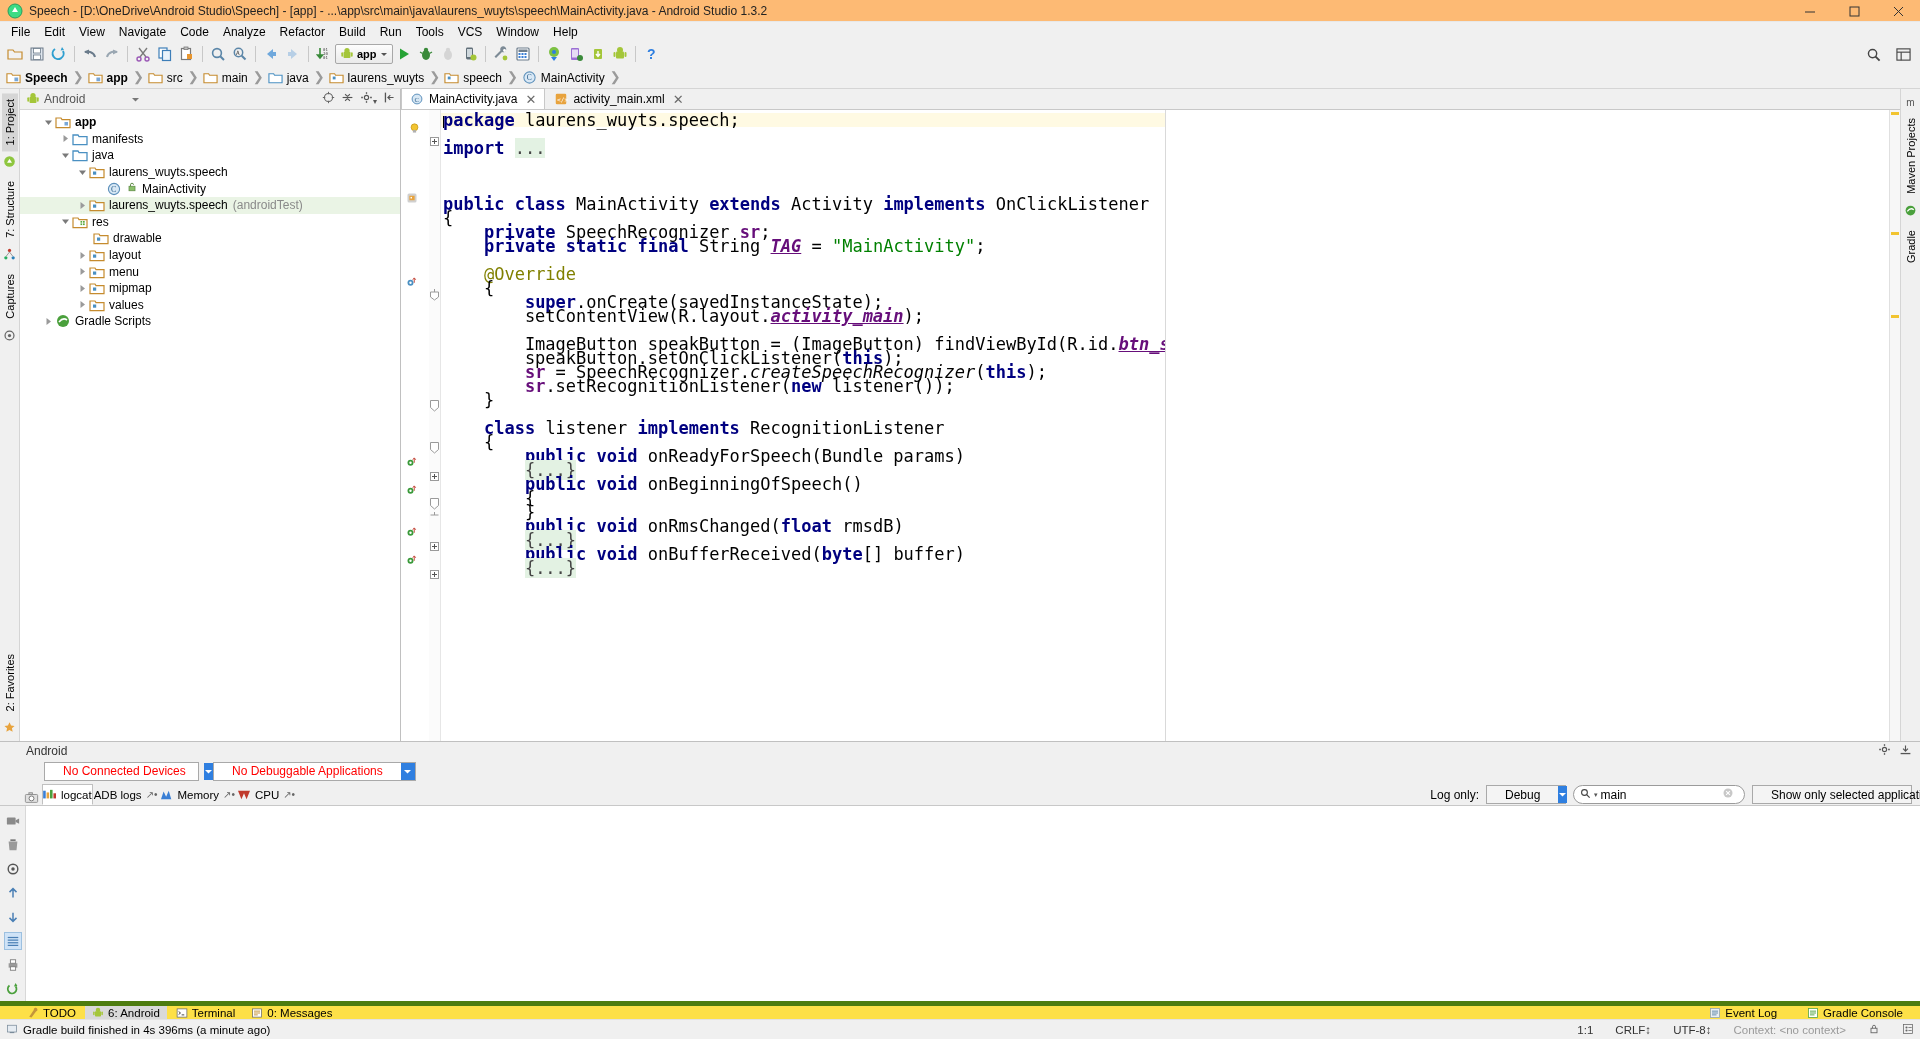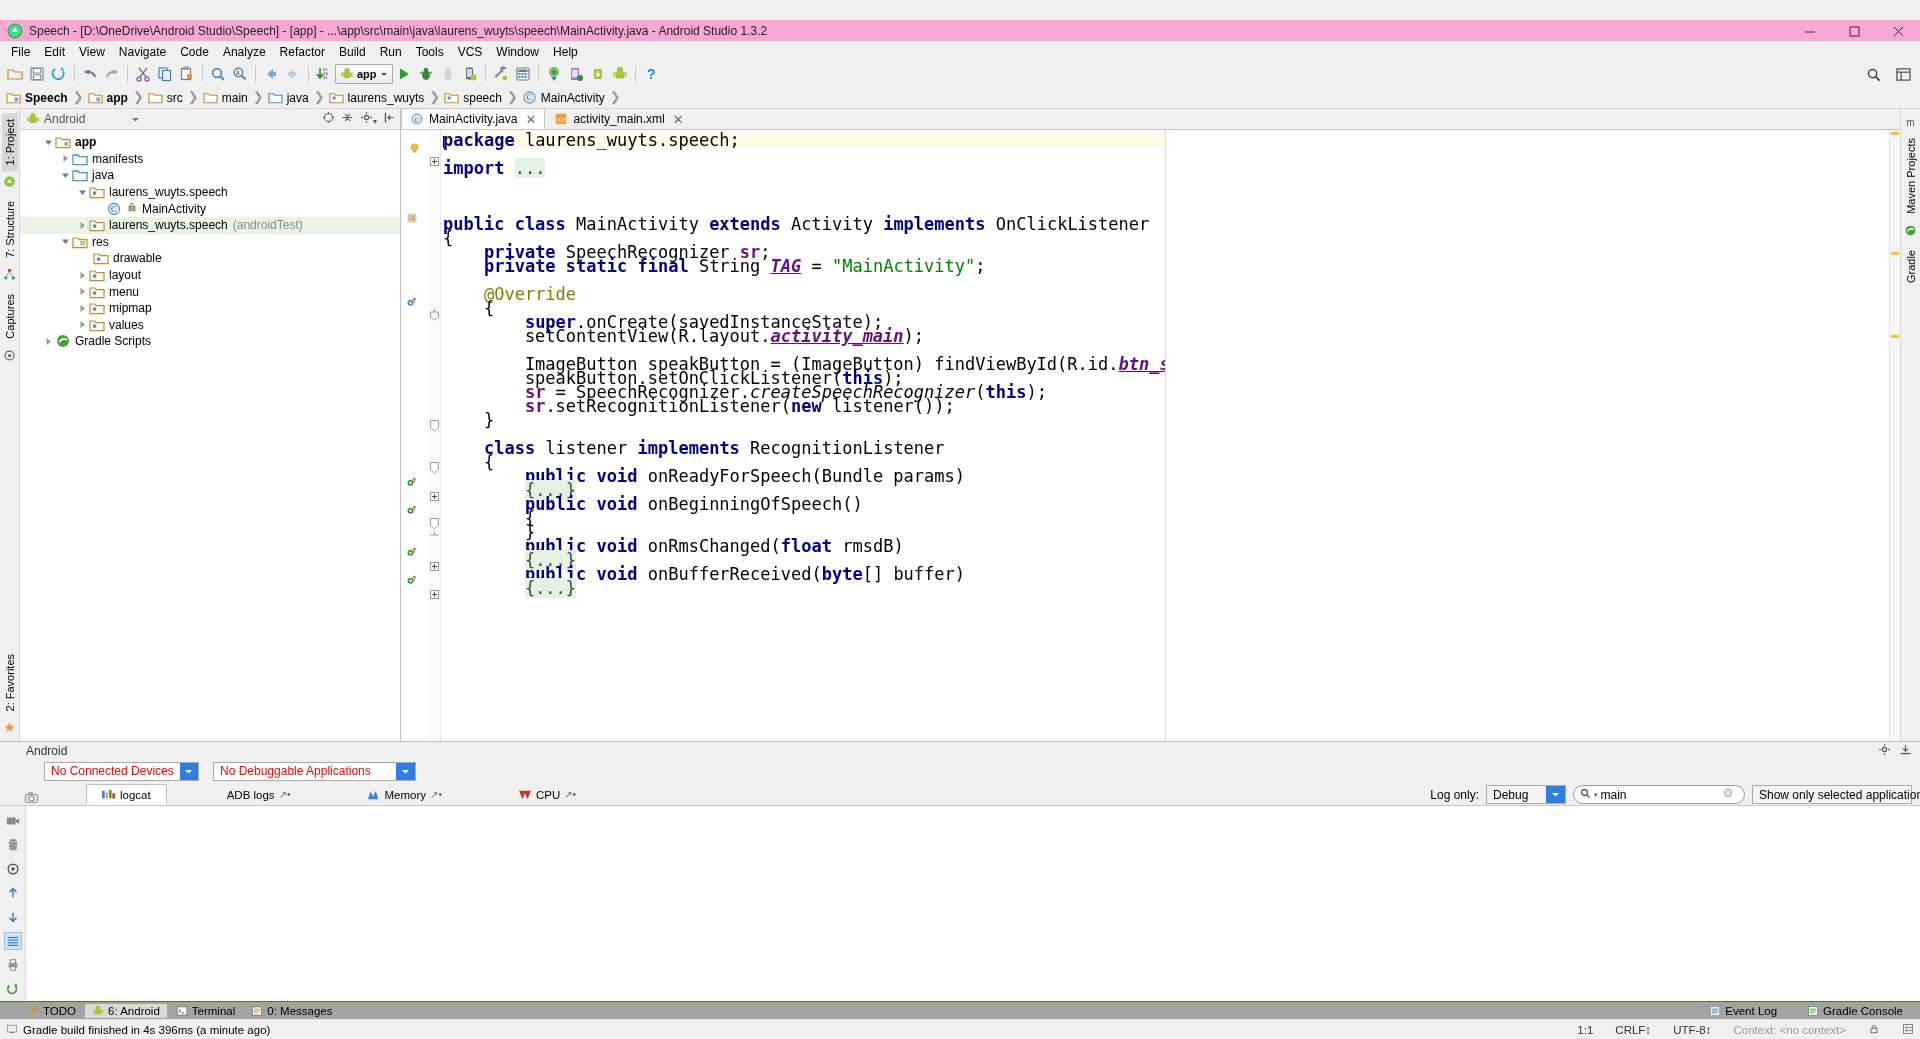--- a/index.html
+++ b/index.html
@@ -8,22 +8,22 @@
     font-family: "Liberation Sans", sans-serif;
     font-size: 12px;
     background: #f0f0f0;
     overflow: hidden;
     color: #000;
   }
   #app { width:1920px; height:1039px; position:relative; display:flex; flex-direction:column; background:#f0f0f0; }
 
   
   .titlebar {
-    height: 22px; background:#f9a8d4; display:flex; align-items:center;
-    border-bottom:1px solid #e8e8e8; flex:none; position:relative;margin-top:20px;
+    height: 22px; background:#fdba74; display:flex; align-items:center;
+    border-bottom:1px solid #e8e8e8; flex:none; position:relative;
   }
   .titlebar .app-icon { width:16px;height:16px;margin-left:7px;margin-right:6px; flex:none; }
   .titlebar .title-text { font-size:12px; color:#222; white-space:nowrap; }
   .winbtns { position:absolute; right:0; top:0; height:22px; display:flex; }
   .winbtn { width:44px;height:22px;display:flex;align-items:center;justify-content:center;}
   .winbtn svg { display:block; }
 
   
   .menubar { height:19px; background:#f0f0f0; display:flex; align-items:center; padding-left:4px; flex:none;}
   .menuitem { padding:2px 7px; font-size:12px; color:#000; white-space:nowrap;}
@@ -95,37 +95,37 @@
 
   
   .vstrip-r { width:20px; background:#f0f0f0; display:flex;flex-direction:column; align-items:center; flex:none; border-left:1px solid #d5d5d5; padding-top:4px;}
 
   
   .bottompanel { height:260px; background:#f0f0f0; display:flex; flex-direction:column; flex:none; border-top:1px solid #c0c0c0;}
   .bp-title { height:17px; display:flex; align-items:center; padding-left:26px; font-size:12px; color:#333; position:relative;}
   .bp-title .acts{position:absolute;right:8px;display:flex;gap:8px;align-items:center;}
   .bp-row2 { height:24px; display:flex; align-items:center; padding-left:44px; gap:14px;}
   .combo { height:19px; border:1px solid #a9a9a9; background:#fff; display:flex; align-items:center; justify-content:space-between; }
-  .combo .cv{ padding:0 6px; font-size:12px; white-space:nowrap;}
+  .combo .cv{ padding:0 18px; font-size:12px; white-space:nowrap;}
   .combo .arr{ width:19px;height:17px; background:#2f7fe0; display:flex;align-items:center;justify-content:center;}
   .bp-tabs { height:22px; display:flex; align-items:flex-end; padding-left:20px; position:relative;}
-  .lgtab { height:21px; display:flex; align-items:center; gap:4px; padding:0 15px; font-size:11.5px; border:1px solid transparent;margin-left:44px;}
+  .lgtab { height:21px; display:flex; align-items:center; gap:4px; padding:0 0; font-size:11.5px; border:1px solid transparent;}
   .lgtab.active{ background:#fff; border-color:#c0c0c0; border-bottom-color:#fff;}
   .bp-tools-right{ position:absolute; right:8px; bottom:1px; display:flex; align-items:center; gap:7px;}
   .loglevel-lbl{font-size:12px;}
   .searchbox { height:19px; border:1px solid #9b9b9b; border-radius:10px; background:#fff; display:flex;align-items:center; gap:3px; padding:0 6px; width:172px;}
   .searchbox input{ border:none; outline:none; font-size:12px; width:118px; font-family:"Liberation Sans",sans-serif;}
   .bp-body { flex:1; display:flex; min-height:0; background:#fff; border-top:1px solid #c8c8c8;}
   .bp-sidetools { width:26px; background:#f0f0f0; display:flex;flex-direction:column;align-items:center; gap:6px; padding-top:6px; flex:none; border-right:1px solid #d8d8d8;}
   .bp-sidetools .bt{width:18px;height:18px;display:flex;align-items:center;justify-content:center;border:1px solid transparent;}
   .bp-sidetools .bt.sel{background:#cfe3f7;border-color:#9cc0e0;}
   .logarea { flex:1; background:#fff;}
 
   
-  .twbar { height:18px; background:#a3a3a3; display:flex; align-items:center; border-top:1px solid #4d7c0f; flex:none; position:relative; padding-left:20px;}
+  .twbar { height:18px; background:#fde047; display:flex; align-items:center; border-top:5px solid #4d7c0f; flex:none; position:relative; padding-left:20px;}
   .twbtn { display:flex;align-items:center;gap:4px; padding:1px 7px; font-size:11.5px; margin-right:2px;}
   .twbtn.sel{ background:#d9d9d9;}
   .twright{ position:absolute;right:8px;display:flex;align-items:center;gap:14px;}
   .statusbar{ height:20px; background:#f0f0f0; display:flex; align-items:center; padding-left:6px; font-size:11.5px; flex:none; position:relative; border-top:1px solid #e2e2e2;}
   .statusbar .sright{ position:absolute;right:6px; display:flex; align-items:center; gap:22px; color:#333;}
   .sb-dim{ color:#9a9a9a;}
   svg{ shape-rendering:geometricPrecision; }
 </style>
 </head>
 <body>

